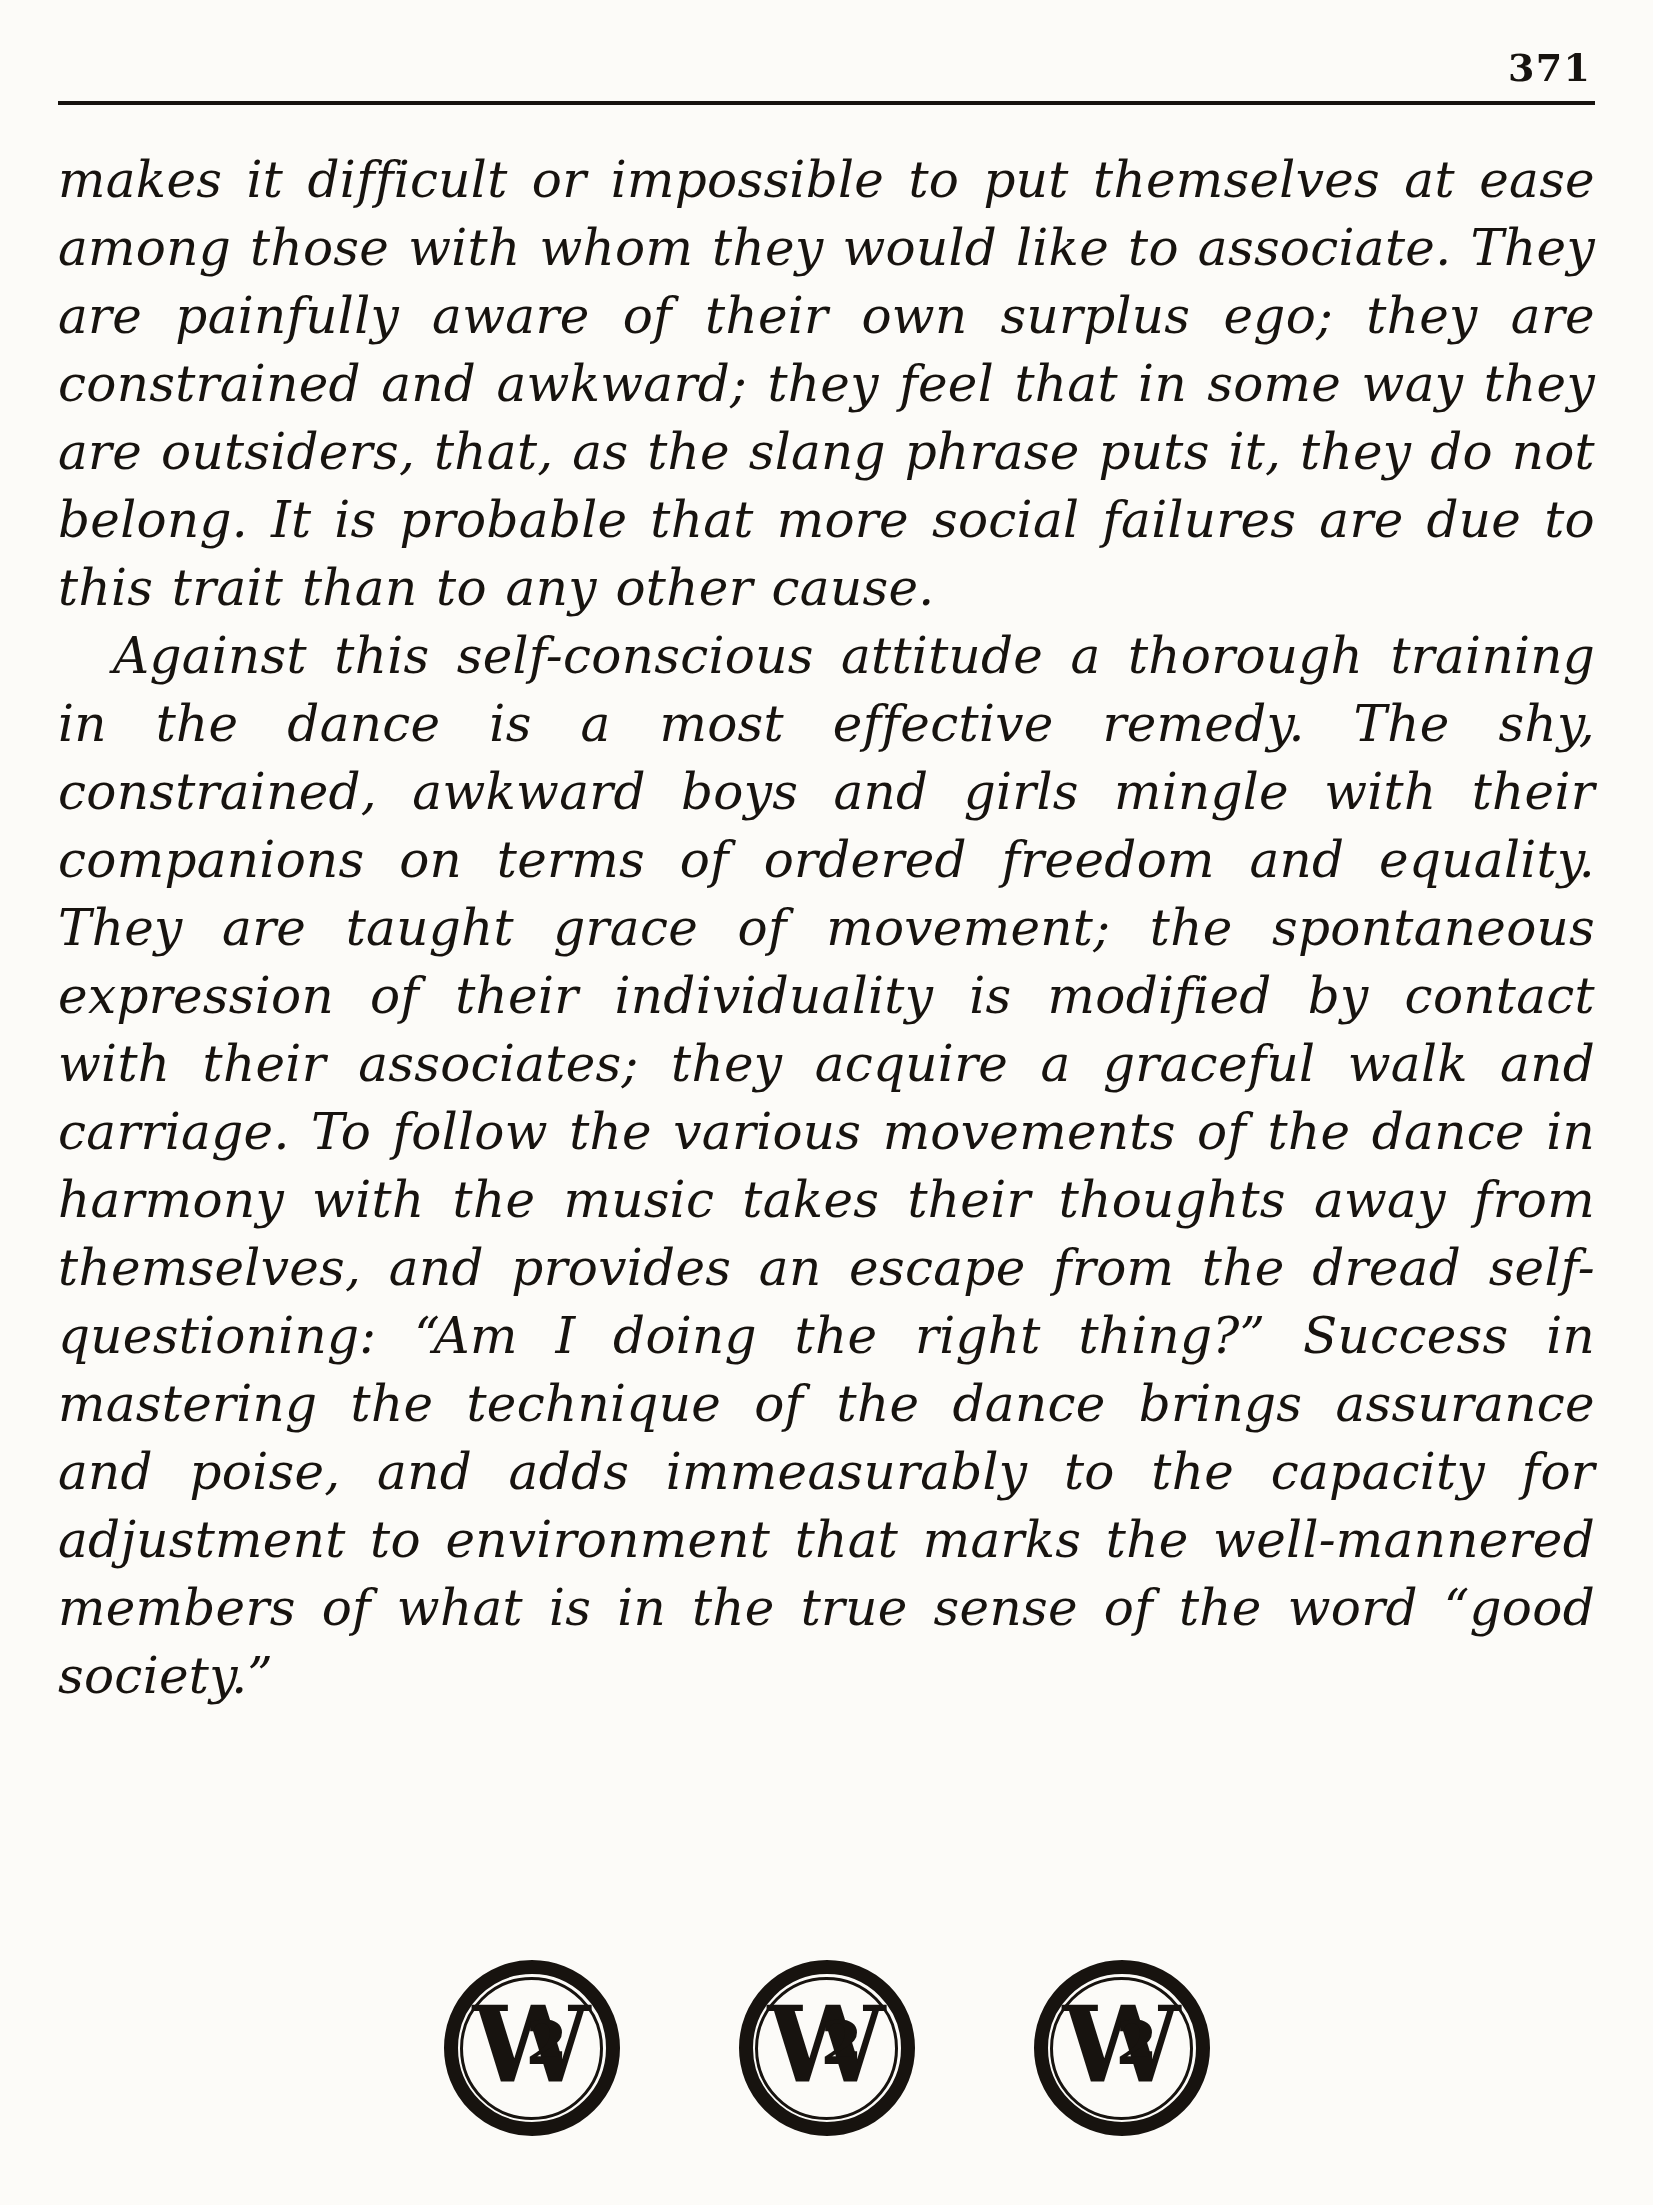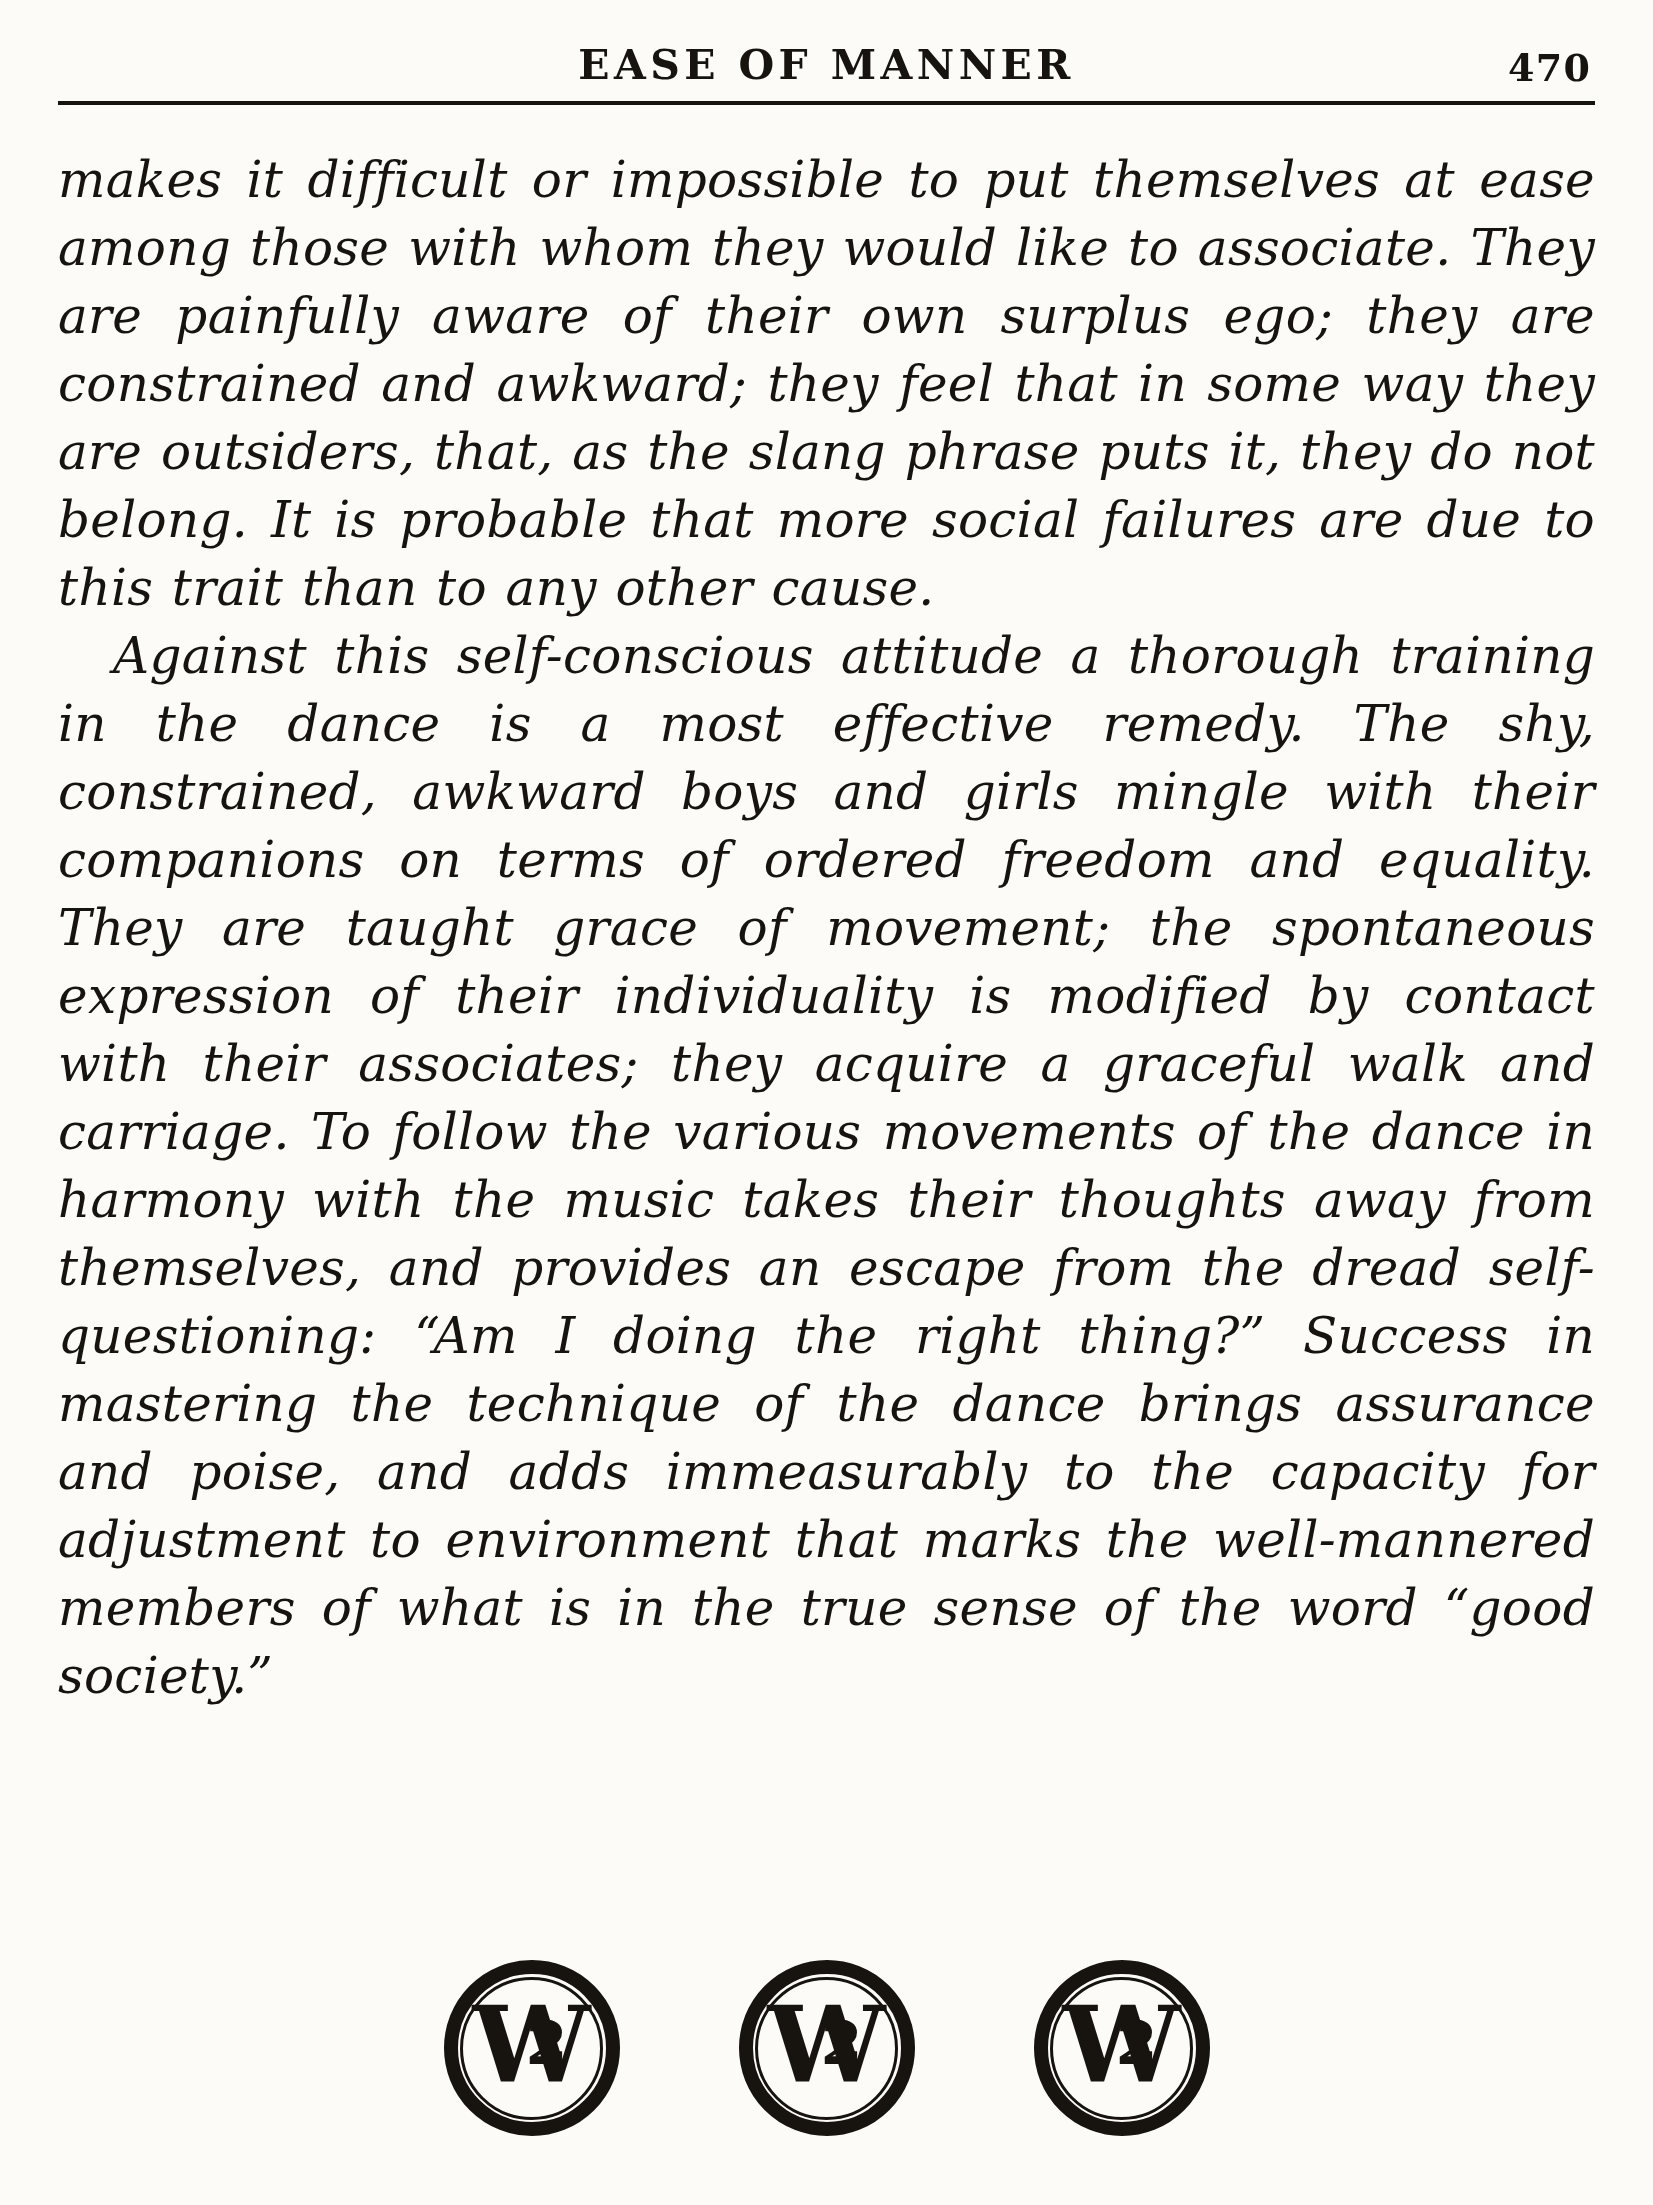--- a/index.html
+++ b/index.html
@@ -119,22 +119,21 @@
     color: #17130f;
     z-index: 2;
   }
 </style>
 </head>
 <body>
 
 <div class="page">
 
   <header>
-    <div class="running-head">EASE OF MANNER</div>
-    <div class="page-number">470</div>
+    <div class="page-number">371</div>
   </header>
 
   <hr class="header-rule">
 
   <main>
     <p class="para">makes it difficult or impossible to put themselves at ease among those with whom they would like to associate.  They are painfully aware of their own surplus ego; they are constrained and awkward; they feel that in some way they are outsiders, that, as the slang phrase puts it, they do not belong.  It is probable that more social failures are due to this trait than to any other cause.</p>
     <p class="para indent">Against this self-conscious attitude a thorough training in the dance is a most effective remedy.  The shy, constrained, awkward boys and girls mingle with their companions on terms of ordered freedom and equality.  They are taught grace of movement; the spontaneous expression of their individuality is modified by contact with their associates; they acquire a graceful walk and carriage.  To follow the various movements of the dance in harmony with the music takes their thoughts away from themselves, and provides an escape from the dread self-questioning: “Am I doing the right thing?”  Success in mastering the technique of the dance brings assurance and poise, and adds immeasurably to the capacity for adjustment to environment that marks the well-mannered members of what is in the true sense of the word “good society.”</p>
   </main>
 
   <div class="ornament-row">

